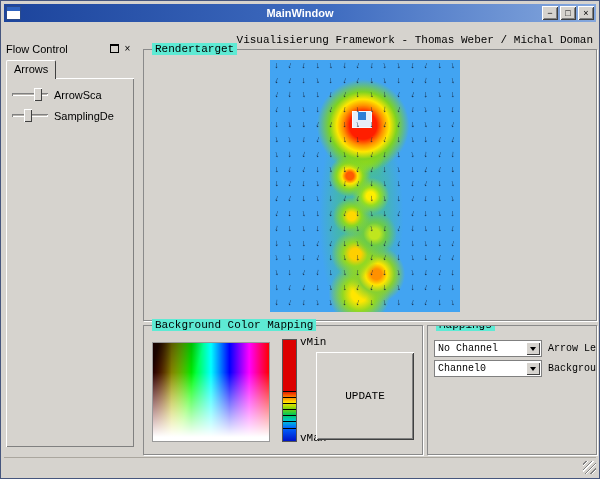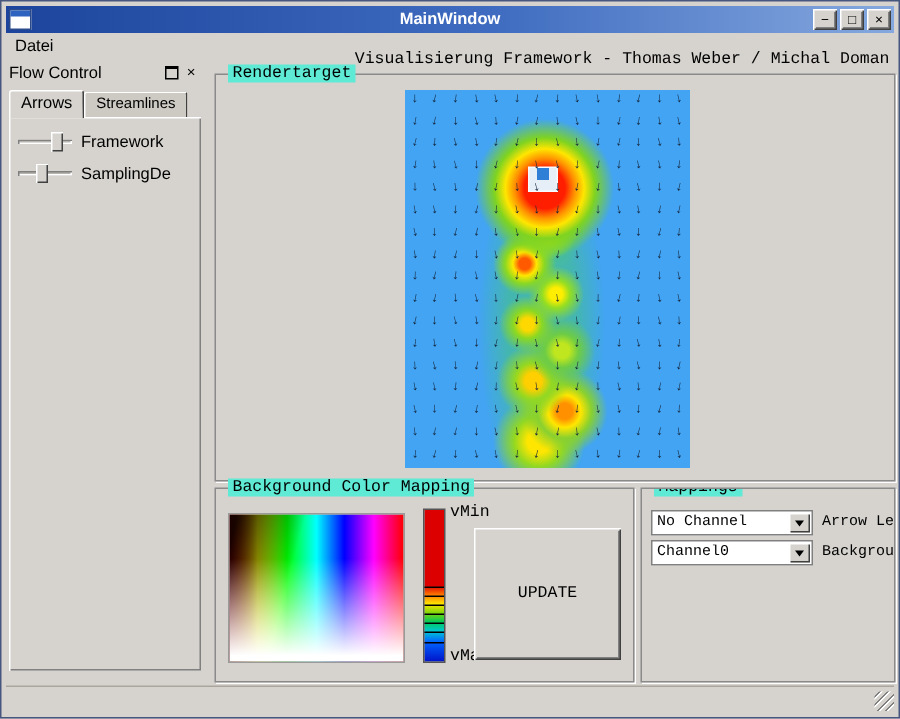--- a/index.html
+++ b/index.html
@@ -93,47 +93,43 @@
   <div class="titlebar">
     <span class="title-text">MainWindow</span>
     <span class="app-icon"></span>
     <div class="win-controls">
       <span class="win-btn">−</span>
       <span class="win-btn">□</span>
       <span class="win-btn">×</span>
     </div>
   </div>
 
-  <div class="menubar">
-    <span class="menu-item">Datei</span>
-  </div>
 
   <div class="content">
 
     <div class="dock">
       <div class="dock-header">
         <span class="dock-title">Flow Control</span>
         <span class="dock-btn">
           <span class="float-glyph"></span>
         </span>
         <span class="dock-btn">×</span>
       </div>
 
       <div class="tabbar">
         <span class="tab active">Arrows</span>
-        <span class="tab inactive">Streamlines</span>
       </div>
 
       <div class="tabpage">
         <div class="slider-row">
           <span class="slider">
             <span class="slider-track"></span>
             <span class="slider-handle" style="left:22px"></span>
           </span>
-          <span class="slider-label">Framework</span>
+          <span class="slider-label">ArrowSca</span>
         </div>
         <div class="slider-row">
           <span class="slider">
             <span class="slider-track"></span>
             <span class="slider-handle" style="left:12px"></span>
           </span>
           <span class="slider-label">SamplingDe</span>
         </div>
       </div>
     </div>

